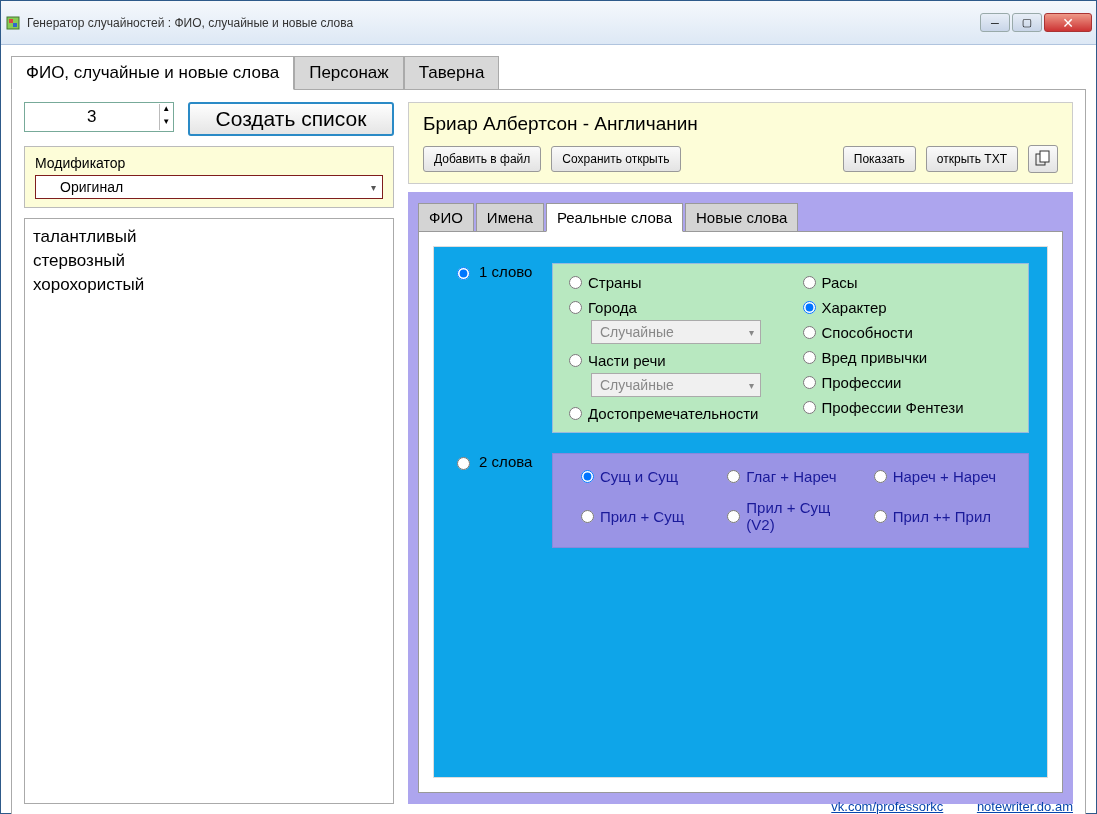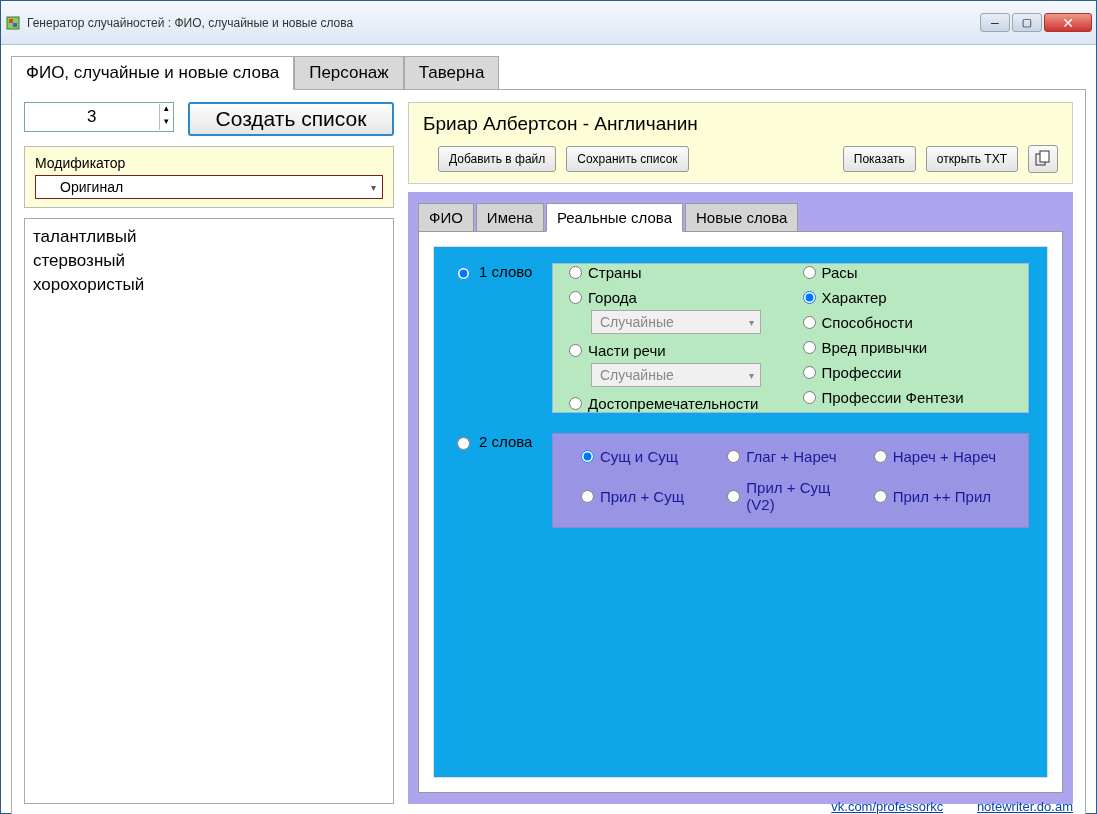--- a/index.html
+++ b/index.html
@@ -27,33 +27,33 @@
   .spinner-btns { width: 16px; display: flex; flex-direction: column; }
   .spinner-btns span { height: 13px; border-left: 1px solid #bbb; font-size: 8px; text-align: center; cursor: default; }
   .create-btn { flex: 1; height: 34px; background: linear-gradient(#fefefe, #e5e5e5); border: 2px solid #2a8ac6; border-radius: 3px; font-size: 21px; cursor: default; }
   .group { border: 1px solid #bbb; background: #fdfdd8; padding: 8px 10px; }
   .group-label { font-size: 14px; margin-bottom: 4px; }
   .select { width: 100%; height: 24px; border: 1px solid #7f1d1d; background: #fff; display: flex; align-items: center; padding: 0 24px; font-size: 14px; position: relative; }
   .select::after { content: "▾"; position: absolute; right: 6px; color: #555; font-size: 10px; }
   .textarea { flex: 1; border: 1px solid #aaa; background: #fff; padding: 6px 8px; font-size: 17px; line-height: 1.4; overflow: auto; }
   .header-box { background: #fdfdd8; border: 1px solid #ccc; padding: 10px 14px; }
   .header-title { font-size: 19px; margin-bottom: 10px; }
-  .header-btns { display: flex; gap: 10px; align-items: center; margin-left: 15px; }
+  .header-btns { display: flex; gap: 10px; align-items: center; }
   .hbtn { background: linear-gradient(#fafafa, #e3e3e3); border: 1px solid #999; border-radius: 3px; padding: 5px 10px; font-size: 12px; cursor: default; }
   .spacer { flex: 1; }
   .copy-icon-btn { width: 30px; height: 28px; border: 1px solid #999; border-radius: 3px; background: linear-gradient(#fafafa, #e3e3e3); display: flex; align-items: center; justify-content: center; }
   .sub-area { flex: 1; background: #ada5ee; padding: 10px; }
   .sub-tabs { display: flex; }
   .sub-tab { padding: 5px 10px; border: 1px solid #999; background: #d4d4d4; font-size: 15px; cursor: default; position: relative; top: 1px; margin-right: 2px; }
   .sub-tab.active { background: #fff; border-bottom: 1px solid #fff; }
   .sub-panel { background: #fff; border: 1px solid #999; height: calc(100% - 30px); padding: 14px; }
   .inner-yellow { background: #0ea5e9; border: 1px solid #ddd; height: 100%; padding: 16px 18px; }
   .row { display: flex; align-items: flex-start; margin-bottom: 20px; }
   .row-label { width: 100px; display: flex; align-items: center; gap: 6px; font-size: 15px; }
-  .green-box { flex: 1; background: #b8e8c0; border: 1px solid #9bd; padding: 0 16px; display: grid; grid-template-columns: 1fr 1fr; gap: 10px 24px; }
+  .green-box { flex: 1; background: #b8e8c0; border: 1px solid #9bd; padding: 10px 16px; display: grid; grid-template-columns: 1fr 1fr; gap: 10px 24px; }
   .radio-item { display: flex; align-items: center; gap: 6px; font-size: 15px; }
   .radio-item input { margin: 0; }
   .inner-select { width: 170px; height: 24px; border: 1px solid #aaa; background: #f0f0f0; color: #888; display: flex; align-items: center; padding: 0 8px; font-size: 14px; position: relative; margin-left: 22px; margin-top: 4px; }
   .inner-select::after { content: "▾"; position: absolute; right: 6px; font-size: 10px; }
   .purple-box { flex: 1; background: #9a94e5; border: 1px solid #88d; padding: 14px 28px; display: grid; grid-template-columns: 1fr 1fr 1fr; gap: 14px 20px; }
   .purple-box .radio-item { color: #1a1a9a; font-weight: 500; }
   .footer { position: absolute; bottom: 2px; right: 12px; font-size: 13px; }
   .footer a { color: #0645ad; text-decoration: underline; margin-left: 30px; cursor: default; }
   .col-stack { display: flex; flex-direction: column; gap: 8px; }
 </style>
@@ -113,21 +113,21 @@
           <div>стервозный</div>
           <div>хорохористый</div>
         </div>
       </div>
 
       <div class="right-col">
         <div class="header-box">
           <div class="header-title">Бриар Албертсон - Англичанин</div>
           <div class="header-btns">
             <button class="hbtn">Добавить в файл</button>
-            <button class="hbtn">Сохранить список</button>
+            <button class="hbtn">Сохранить открыть</button>
             <div class="spacer"></div>
             <button class="hbtn">Показать</button>
             <button class="hbtn">открыть TXT</button>
             <div class="copy-icon-btn">
               <svg width="18" height="18" viewBox="0 0 18 18">
                   <rect x="2" y="4" width="9" height="11" fill="none" stroke="#333"></rect>
                   <rect x="6" y="1" width="9" height="11" fill="#fff" stroke="#333"></rect>
                 </svg>
             </div>
           </div>

